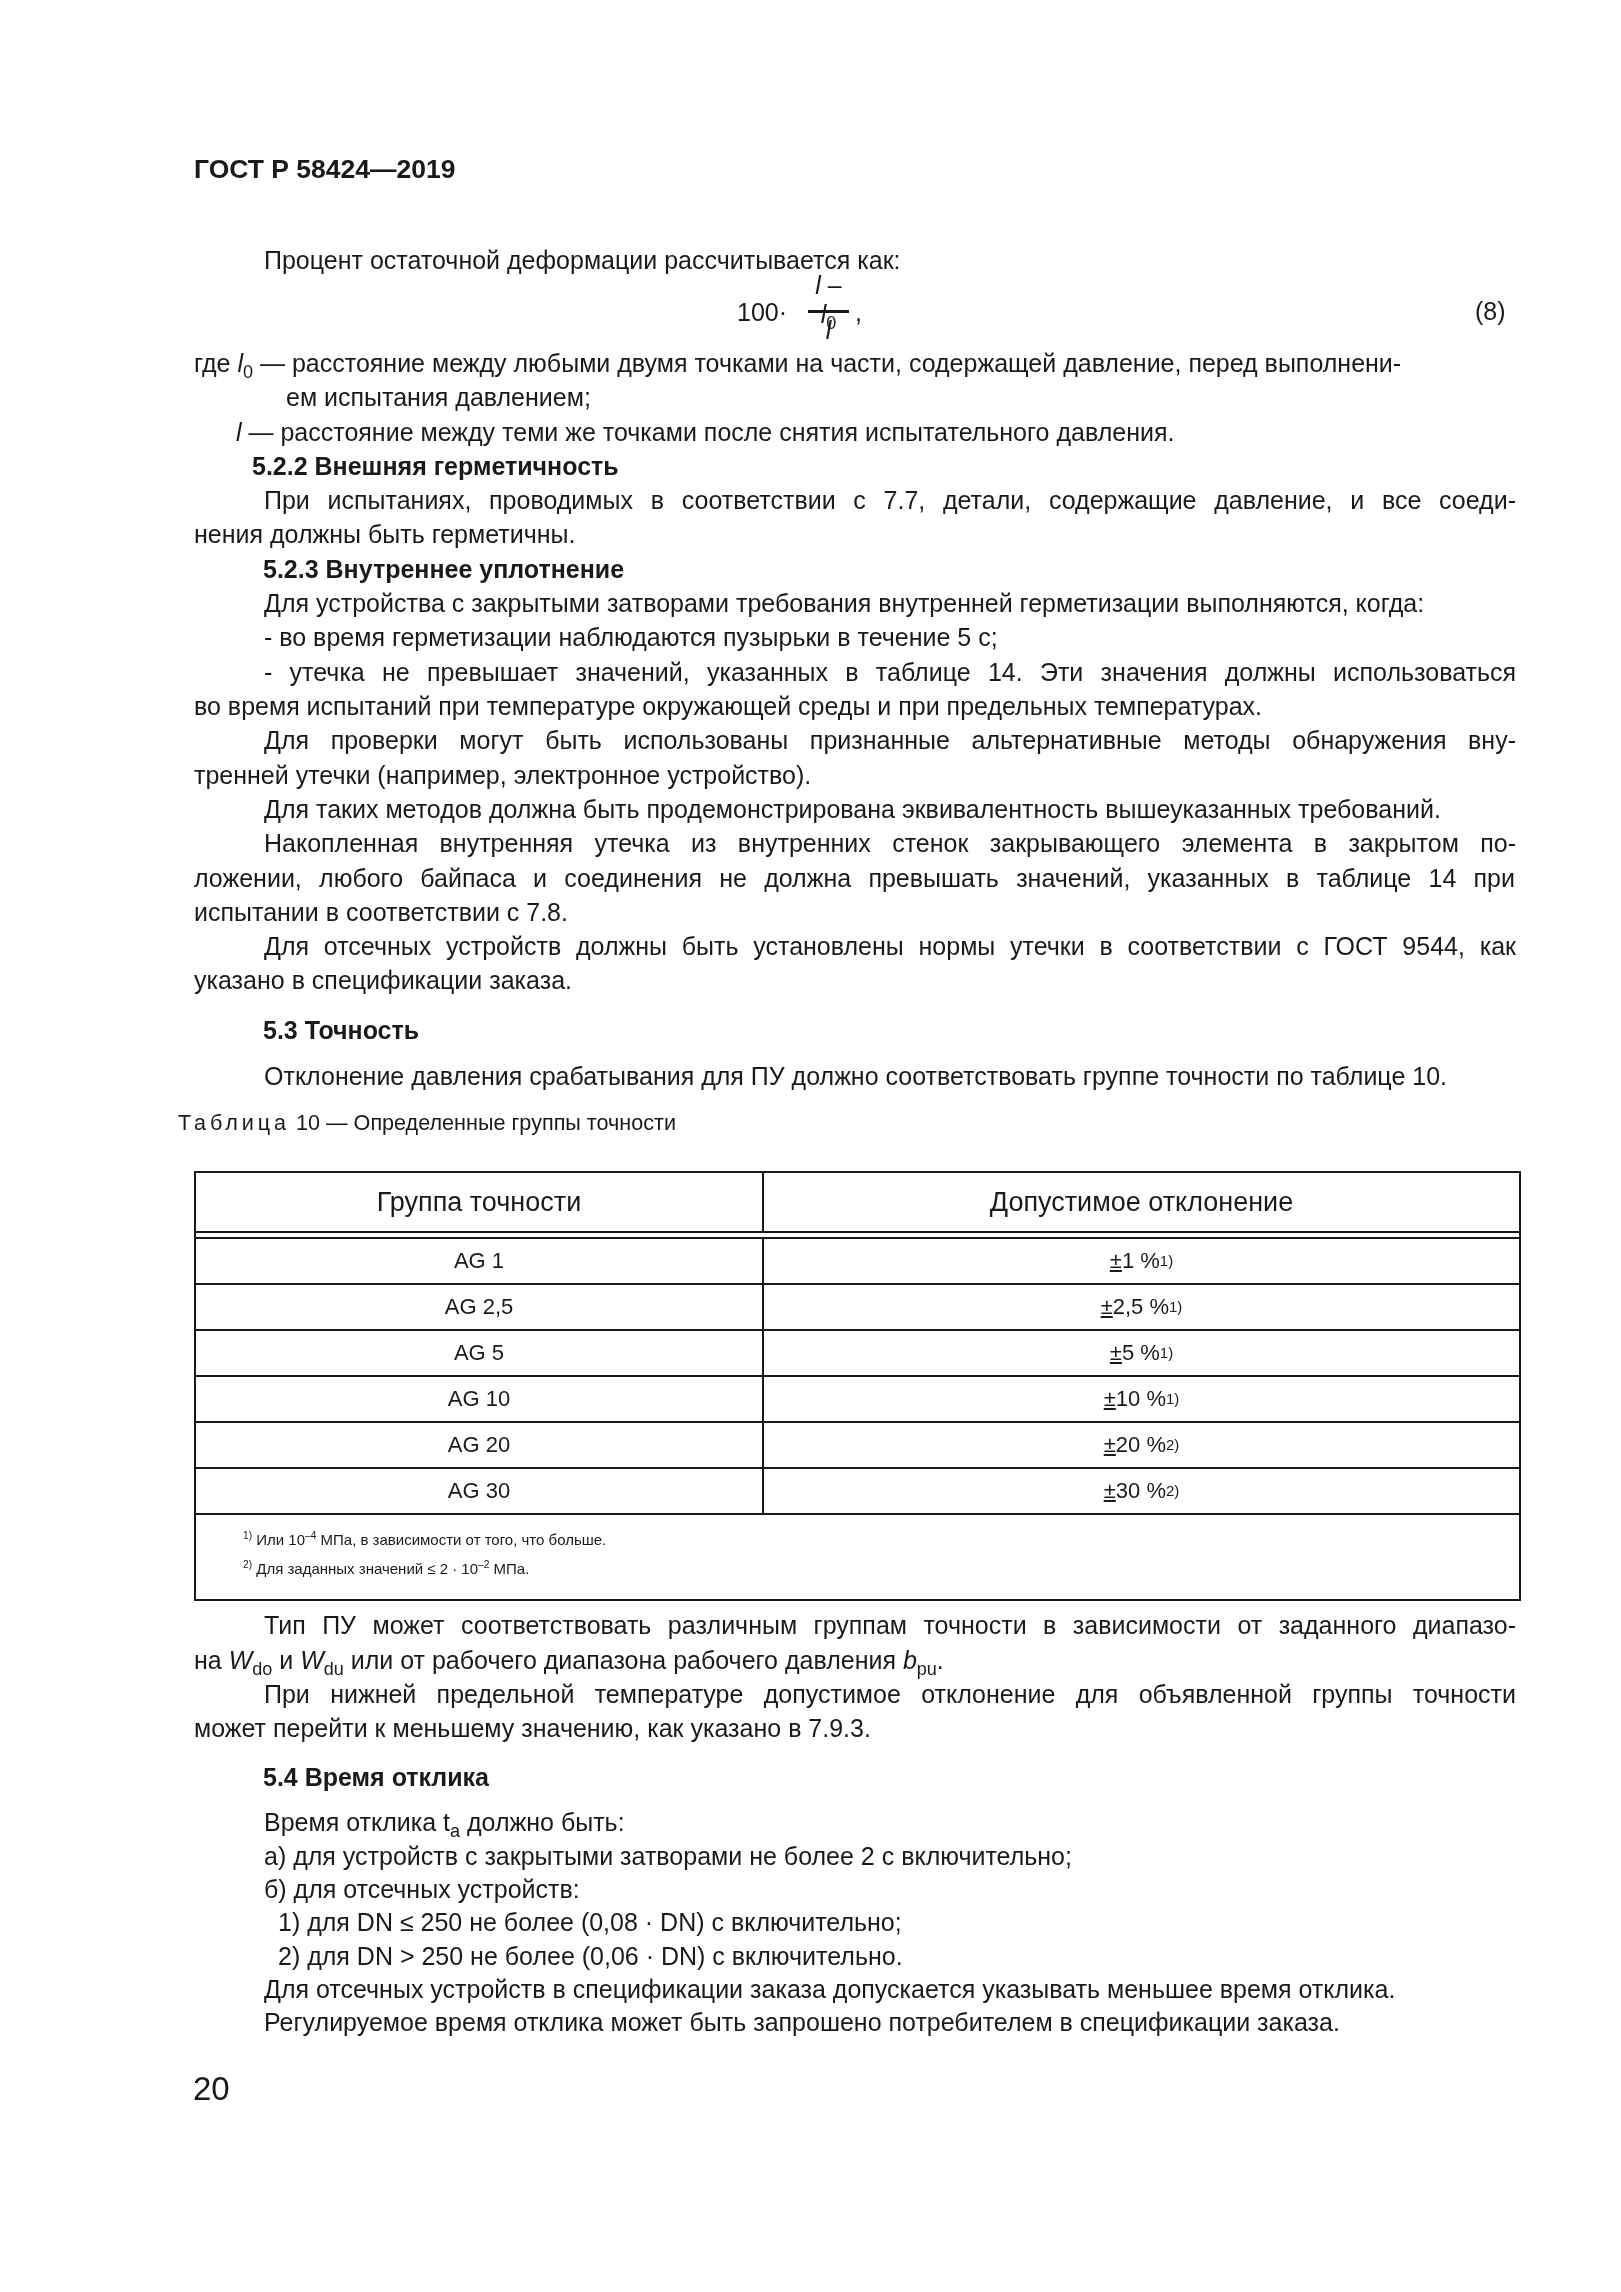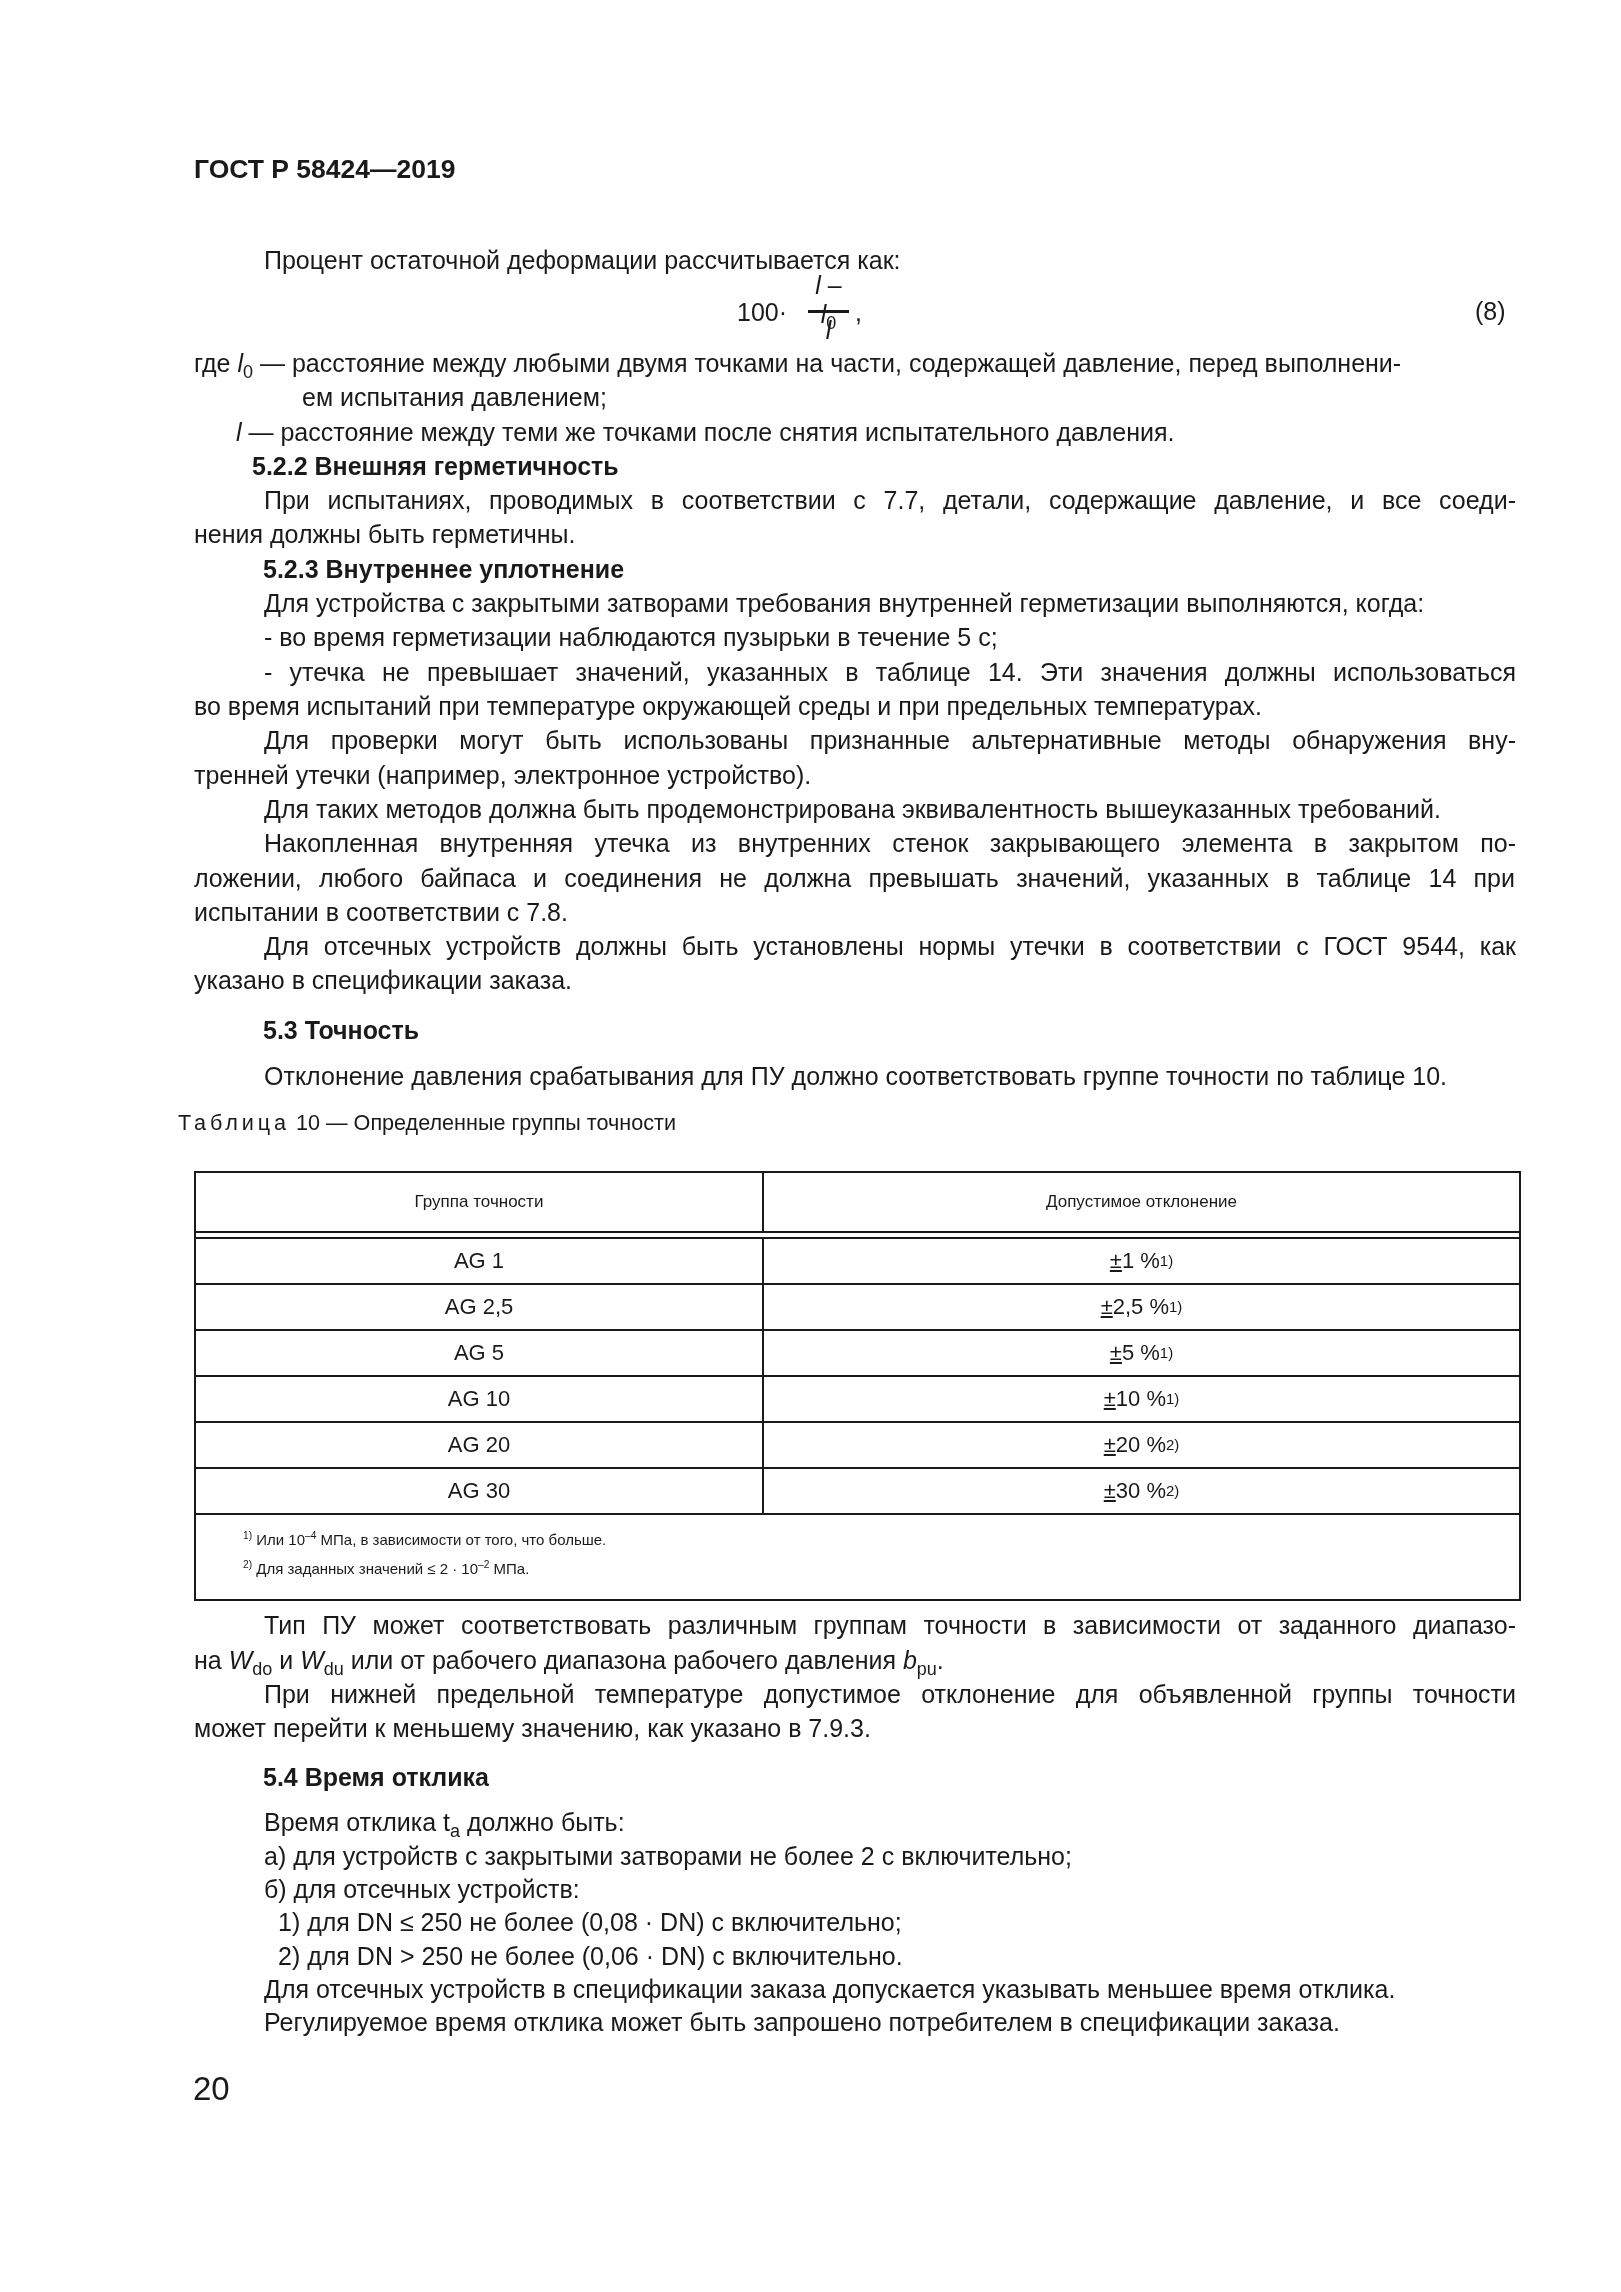--- a/index.html
+++ b/index.html
@@ -23,21 +23,21 @@
   .f-bot { position: absolute; left: 0; top: 45px; width: 41px; text-align: center; }
   .f-comma { position: absolute; left: 118px; top: 26.5px; }
   .eqno { position: absolute; left: 1475px; top: 297px; font-size: 25px; }
   
   .tbl { position: absolute; left: 194px; top: 1171px; width: 1327px; border: 2.9px solid #1a1a1a; box-sizing: border-box; }
   .trow { display: flex; border-bottom: 2.9px solid #1a1a1a; height: 44px; align-items: stretch; }
   .trow.head { height: 58px; border-bottom: 2.9px solid #1a1a1a; }
   .dbl { height: 3.9px; border-bottom: 2.9px solid #1a1a1a; }
   .tc1 { width: 566px; border-right: 2px solid #1a1a1a; display: flex; align-items: center; justify-content: center; font-size: 22px; }
   .tc2 { flex: 1; display: flex; align-items: center; justify-content: center; font-size: 22px; }
-  .head .tc1, .head .tc2 { font-size: 17px; }
+  .head .tc1, .head .tc2 { font-size: 27px; }
   .tfoot { padding: 9.8px 0 9.8px 47px; font-size: 15px; line-height: 29px; height: 65px; }
   .pm { text-decoration: underline; text-underline-offset: 2px; }
   .pageno { position: absolute; left: 193px; top: 2070px; font-size: 33px; }
 </style>
 </head>
 <body>
 
 <div class="hdr">ГОСТ Р 58424—2019</div>
 
 <div class="ln" style="left:264px;top:246px;">Процент остаточной деформации рассчитывается как:</div>
@@ -47,21 +47,21 @@
   <span class="f-frac">
     <span class="f-top"><span class="i">l</span><span> – </span><span class="i">l</span><sub>0</sub></span>
     <span class="f-bar"></span>
     <span class="f-bot i">l</span>
   </span>
   <span class="f-comma">,</span>
 </div>
 <div class="eqno">(8)</div>
 
 <div class="ln" style="left:194px;top:349px;"><span>где </span><span class="i">l</span><sub>0</sub><span> — расстояние между любыми двумя точками на части, содержащей давление, перед выполнени-</span></div>
-<div class="ln" style="left:302px;top:383px;">ем испытания давлением;</div>
+<div class="ln" style="left:286px;top:383px;">ем испытания давлением;</div>
 <div class="ln" style="left:236px;top:418px;"><span class="i">l</span><span> — расстояние между теми же точками после снятия испытательного давления.</span></div>
 
 <div class="ln b" style="left:252px;top:452px;">5.2.2 Внешняя герметичность</div>
 <div class="ln just" style="left:264px;top:486px;width:1252px;">При испытаниях, проводимых в соответствии с 7.7, детали, содержащие давление, и все соеди-</div>
 <div class="ln" style="left:194px;top:520px;">нения должны быть герметичны.</div>
 
 <div class="ln b" style="left:263px;top:555px;">5.2.3 Внутреннее уплотнение</div>
 <div class="ln" style="left:264px;top:589px;">Для устройства с закрытыми затворами требования внутренней герметизации выполняются, когда:</div>
 <div class="ln" style="left:264px;top:623px;">- во время герметизации наблюдаются пузырьки в течение 5 с;</div>
 <div class="ln just" style="left:264px;top:658px;width:1252px;">- утечка не превышает значений, указанных в таблице 14. Эти значения должны использоваться</div>

